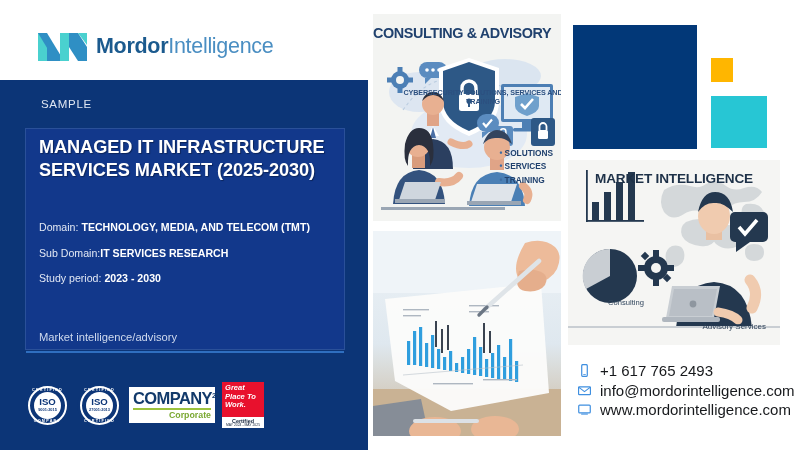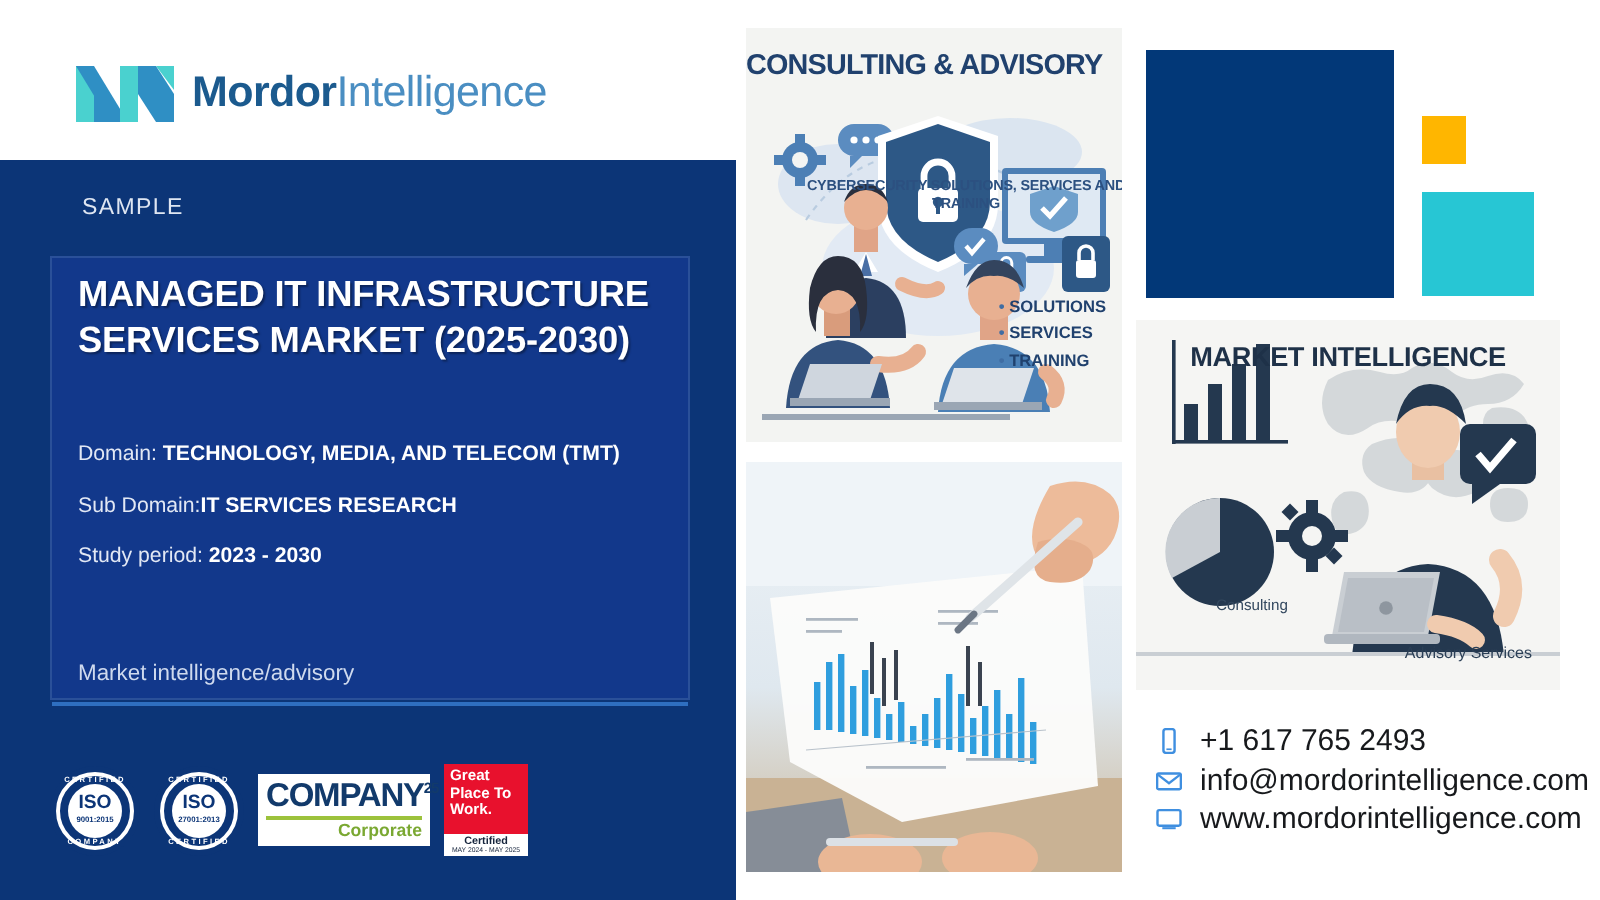--- a/index.html
+++ b/index.html
@@ -124,21 +124,21 @@
     position: absolute; left: 2px; bottom: 0.5px; font-size: 3.2px;
     color: #15243c; letter-spacing: 0.2px; white-space: nowrap;
   }
 
   .gptw {
     width: 42px; height: 46px; flex: 0 0 auto; background: #ffffff;
     display: flex; flex-direction: column;
   }
   .gptw .red {
     background: #e8112d; color: #ffffff; padding: 2px 3px 3px 3px;
-    font-size: 7.6px; font-weight: bold; line-height: 1.12; flex: 1 1 auto;
+    font-size: 7.6px; font-weight: bold; line-height: 1.12; flex: 1 1 auto; font-style: italic;
   }
   .gptw .cert {
     color: #15243c; font-size: 5.4px; font-weight: bold;
     text-align: center; line-height: 1.15; padding-top: 1px;
   }
   .gptw .cert .sub { font-size: 3.4px; font-weight: normal; }
 
   
   .cyber-card {
     position: absolute; left: 373px; top: 14px; width: 188px; height: 207px;

